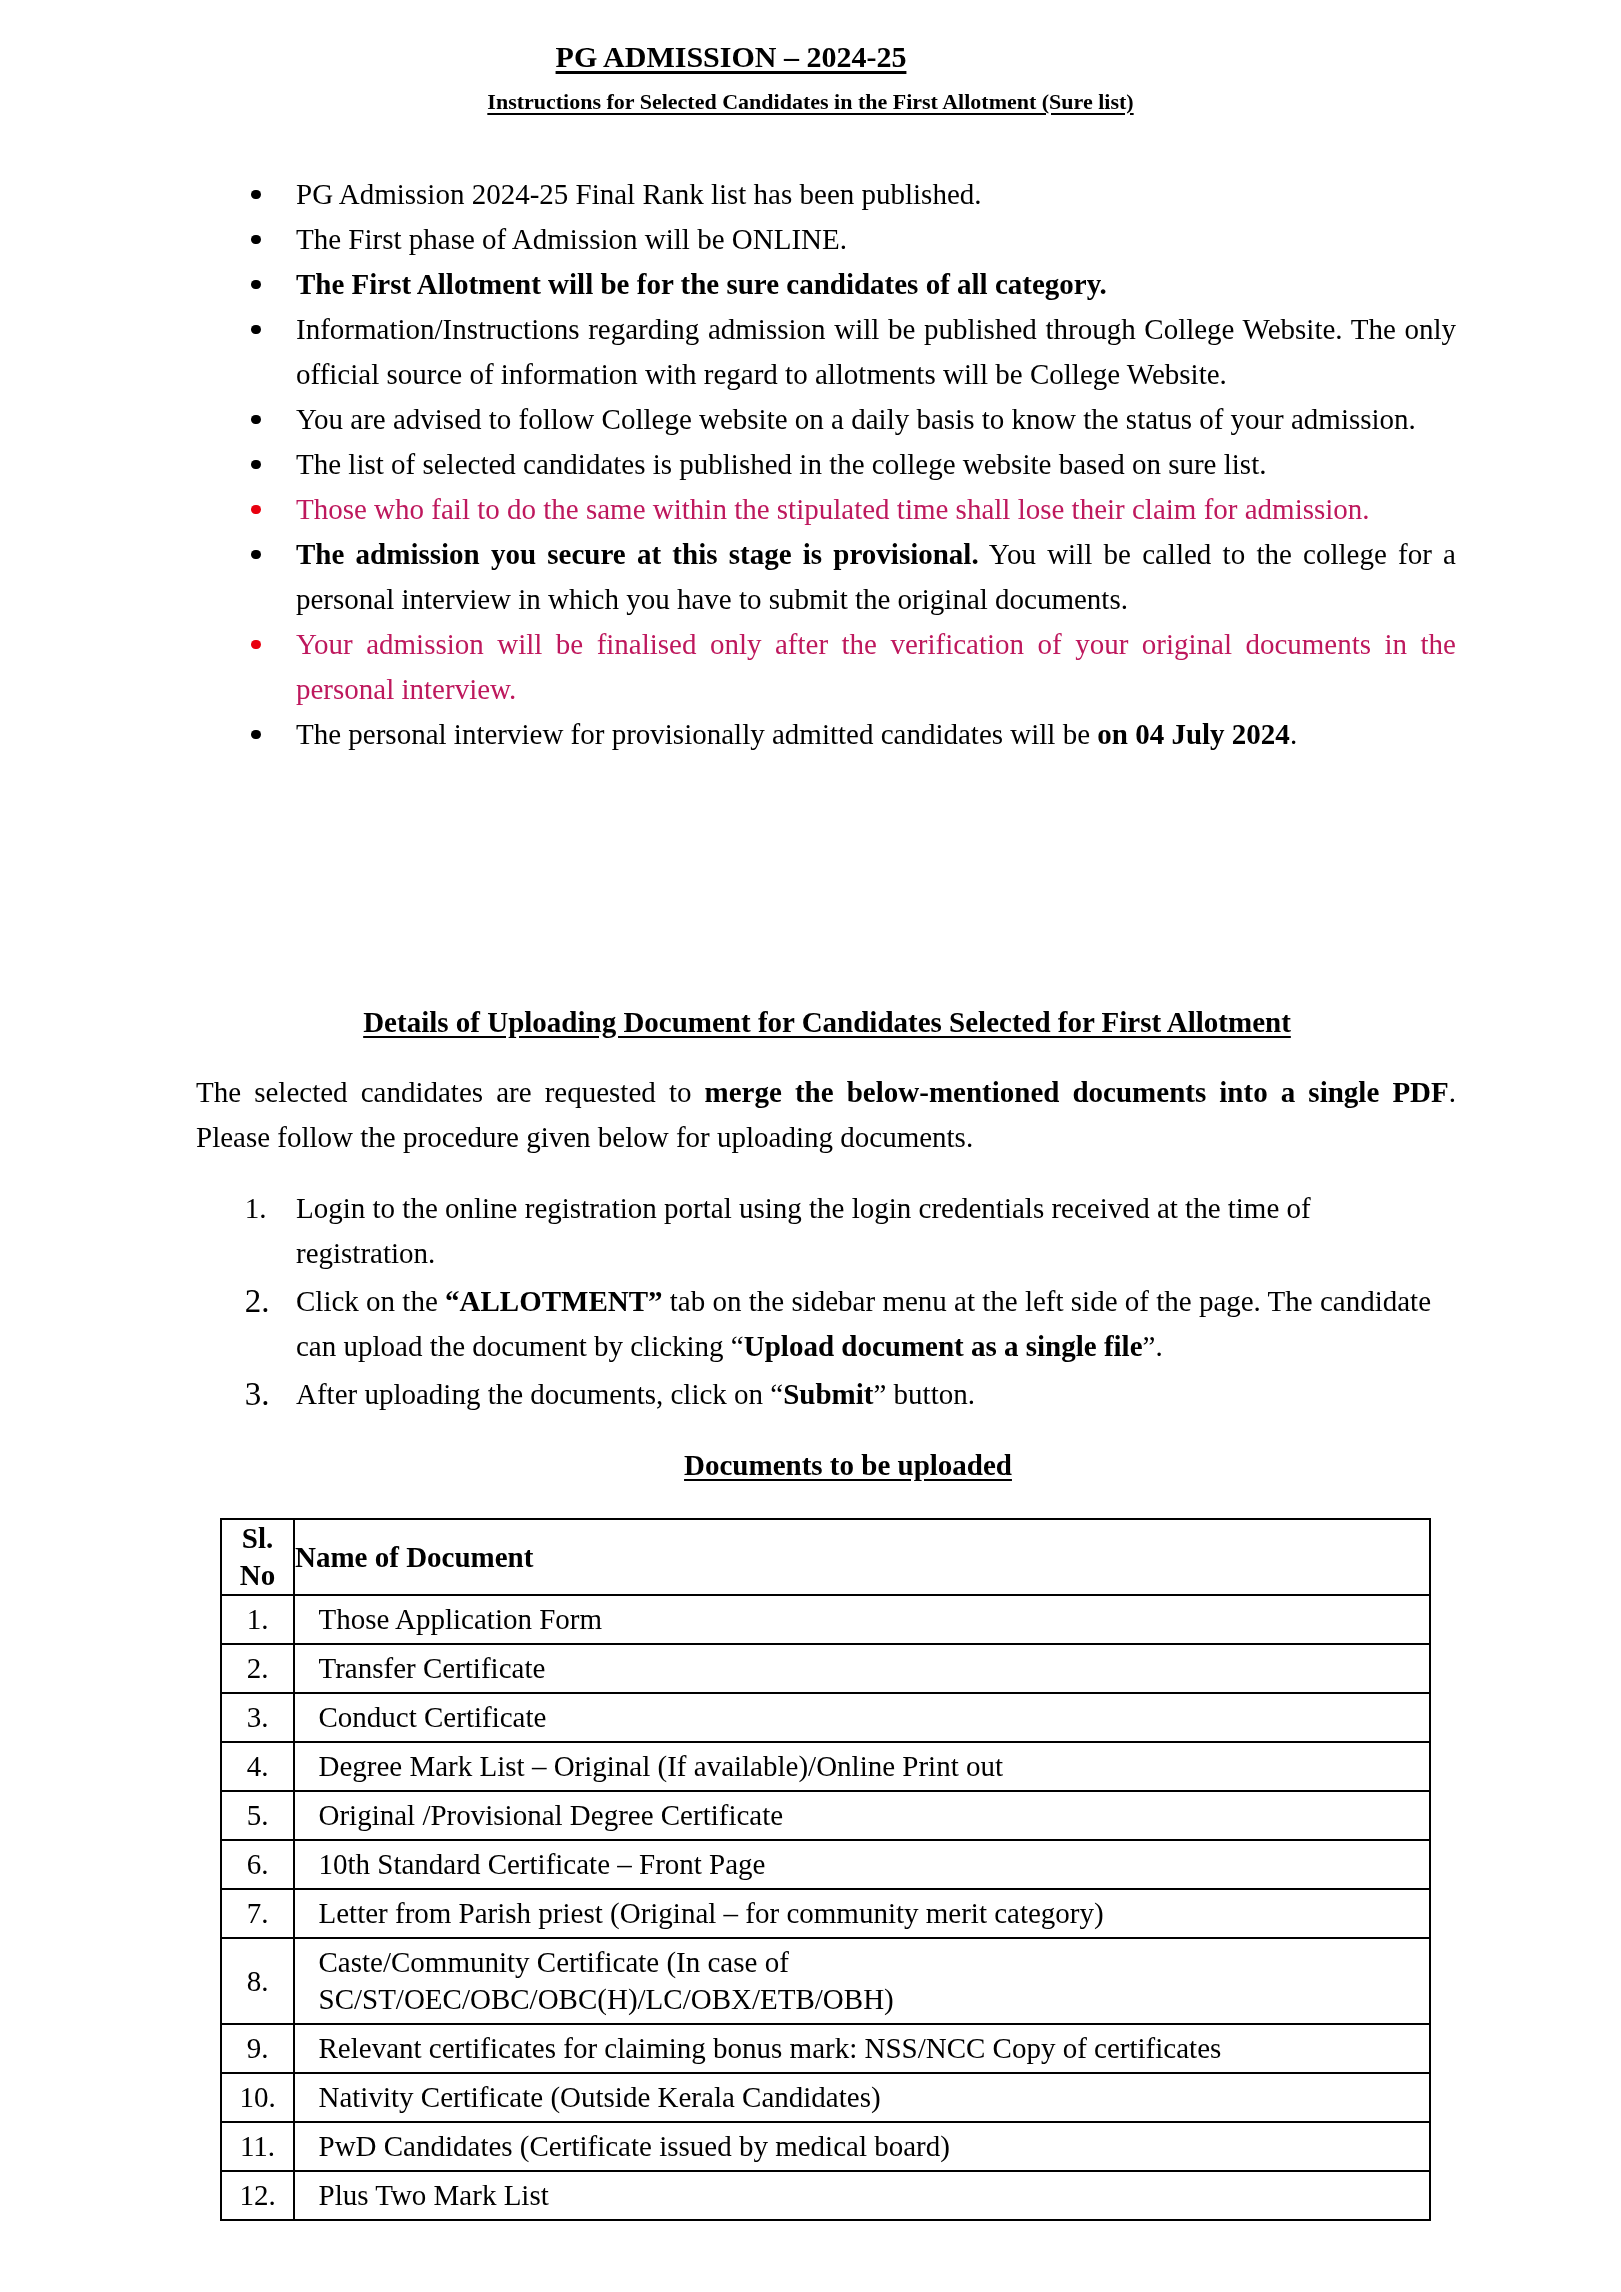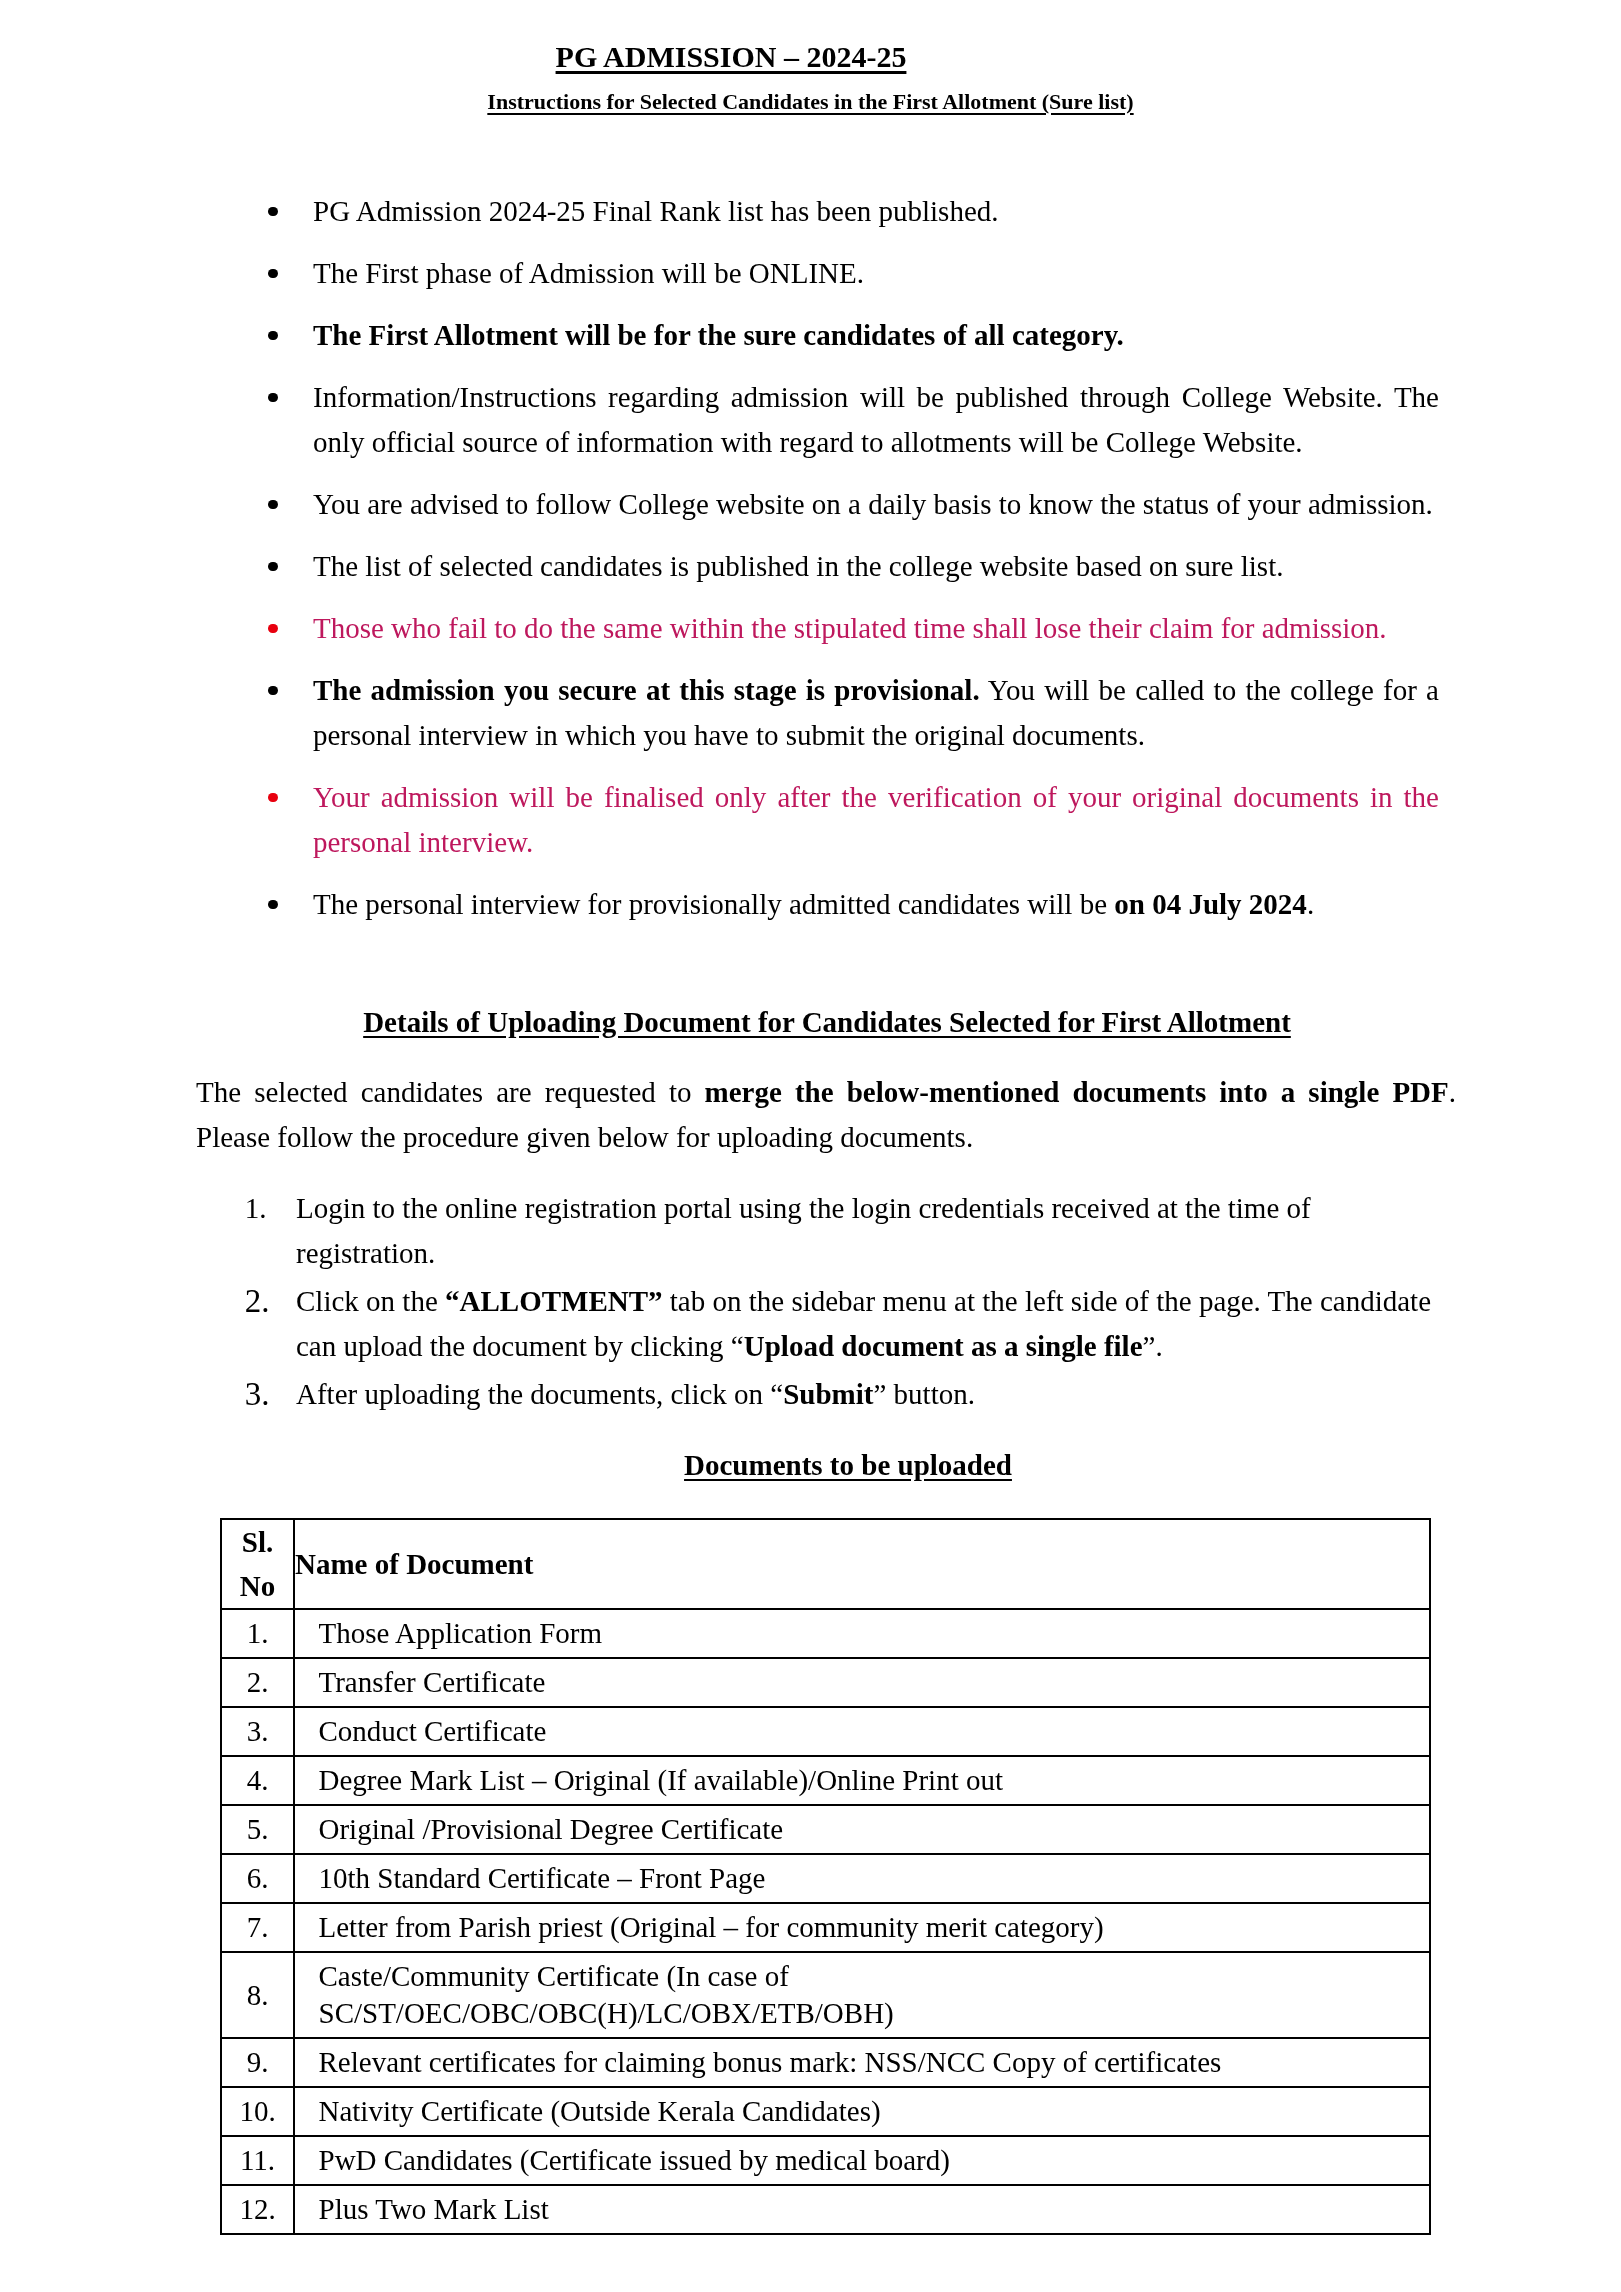--- a/index.html
+++ b/index.html
@@ -21,21 +21,21 @@
       text-decoration: underline; text-underline-offset: 3.9px;
       line-height: 39px;
     }
     .bullets {
       position: absolute; left: 245px; top: 172px; width: 1211px;
       margin: 0; padding: 0; list-style: none;
     }
     .bullets li {
       position: relative; padding-left: 51px;
       line-height: 45px; text-align: justify;
-      margin: 17px;
+      margin: 0;
     }
     .bullets li .dot {
       position: absolute; left: 5.9px; top: 17.6px;
       width: 9.8px; height: 9.8px; border-radius: 50%; background: #000;
     }
     .bullets li.red { color: #be185d; }
     .bullets li.red .dot { background: #e8000f; }
     .b { font-weight: bold; }
     .section-heading {
       position: absolute; left: 0; width: 1654px; top: 1003px;
@@ -67,21 +67,21 @@
     }
     table.docs {
       position: absolute; left: 220px; top: 1518px; width: 1211px;
       border-collapse: collapse;
     }
     table.docs th, table.docs td {
       border: 2.5px solid #000; padding: 0; vertical-align: middle;
       line-height: 37px;
     }
     table.docs th { font-weight: bold; height: 74px; }
-    table.docs th.sl { width: 71px; text-align: center; line-height: 44px; }
+    table.docs th.sl { width: 71px; text-align: center; line-height: 37px; }
     table.docs th.name { text-align: left; }
     table.docs td { height: 47px; }
     table.docs td.sl { text-align: center; }
     table.docs td.name { padding-left: 23.5px; }
     table.docs tr.tall td { height: 84px; }
   </style>
 </head>
 <body>
 
 <div class="page-title">PG ADMISSION – 2024-25</div>

